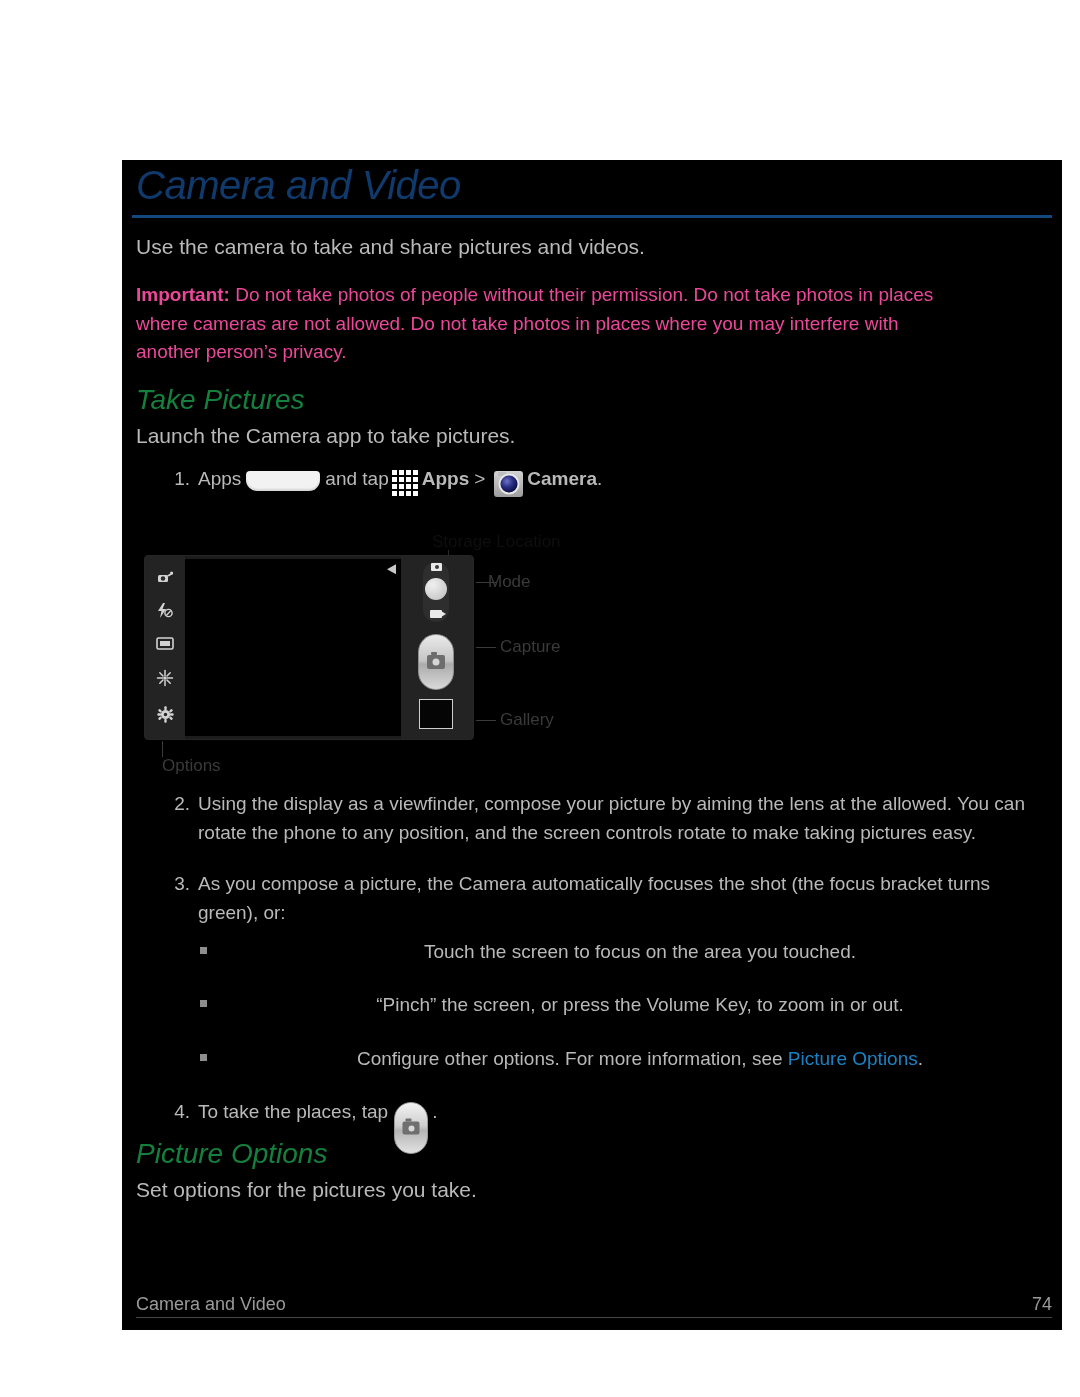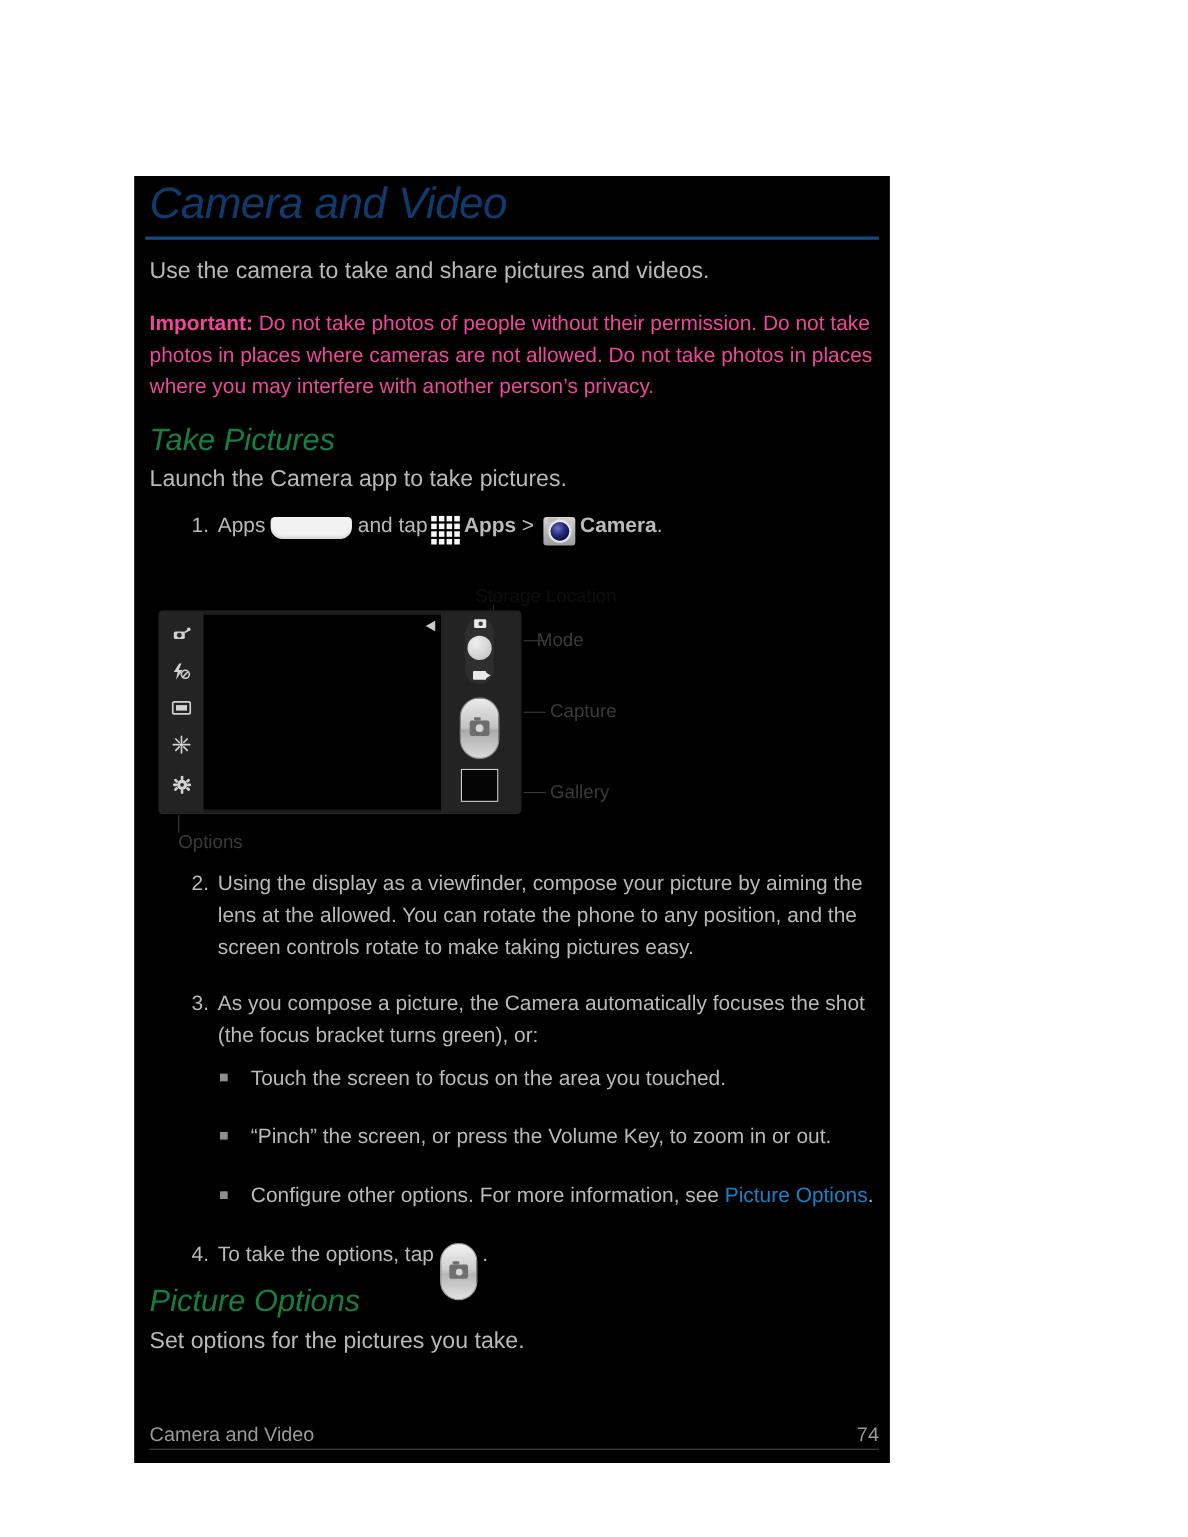--- a/index.html
+++ b/index.html
@@ -14,21 +14,21 @@
     font-family: "Liberation Sans", sans-serif;
     position: relative;
     overflow: hidden;
   }
 
   
   #page {
     position: absolute;
     left: 122px;
     top: 160px;
-    width: 687px;
+    width: 940px;
     height: 1170px;
     background: #000000;
     box-sizing: border-box;
     padding: 0;
   }
 
   .inner {
     padding: 0 10px 0 10px;
     box-sizing: border-box;
     height: 100%;
@@ -561,41 +561,41 @@
       <li class="step" style="margin-bottom:22px;">
         <span class="num">2.</span>
         <span class="step-body">Using the display as a viewfinder, compose your picture by aiming the lens at the allowed. You can rotate the phone to any position, and the screen controls rotate to make taking pictures easy.</span>
       </li>
 
       <li class="step" style="margin-bottom:10px;">
         <span class="num">3.</span>
         <span class="step-body">As you compose a picture, the Camera automatically focuses the shot (the focus bracket turns green), or:</span>
       </li>
 
-      <li style="list-style:none;">
+      <li style="list-style:none;text-align:center;">
         <ul class="bullets">
           <li class="bullet">
             <span class="sq"></span>
             <span>Touch the screen to focus on the area you touched.</span>
           </li>
           <li class="bullet">
             <span class="sq"></span>
             <span>“Pinch” the screen, or press the Volume Key, to zoom in or out.</span>
           </li>
           <li class="bullet">
             <span class="sq"></span>
             <span>Configure other options. For more information, see </span><a class="xref" href="#">Picture Options</a><span>.</span>
           </li>
         </ul>
       </li>
 
       <li class="step" style="margin-top:22px; margin-bottom:6px;">
         <span class="num">4.</span>
         <span class="step-body">
-          <span>To take the options, tap</span><span class="ico shutter-inline"><span class="sicon"></span></span><span>.</span>
+          <span>To take the places, tap</span><span class="ico shutter-inline"><span class="sicon"></span></span><span>.</span>
         </span>
       </li>
 
     </ol>
 
     <h2 class="h2" style="padding-top:4px;">Picture Options</h2>
     <p class="para">Set options for the pictures you take.</p>
 
     <div class="footer">
       <span class="fleft">Camera and Video</span>

